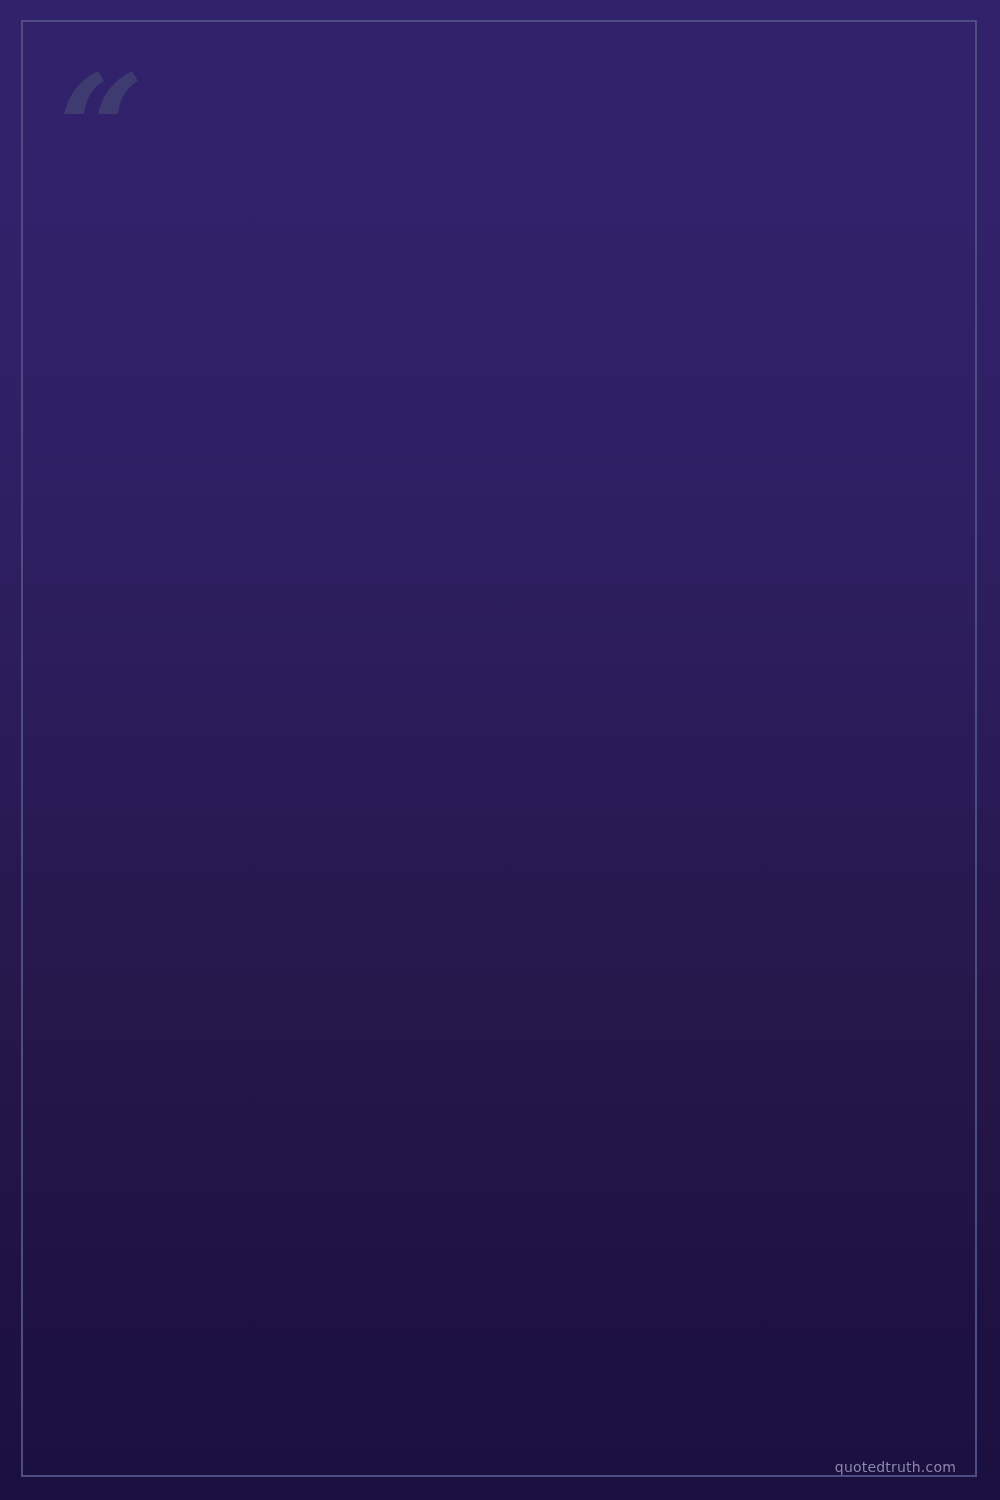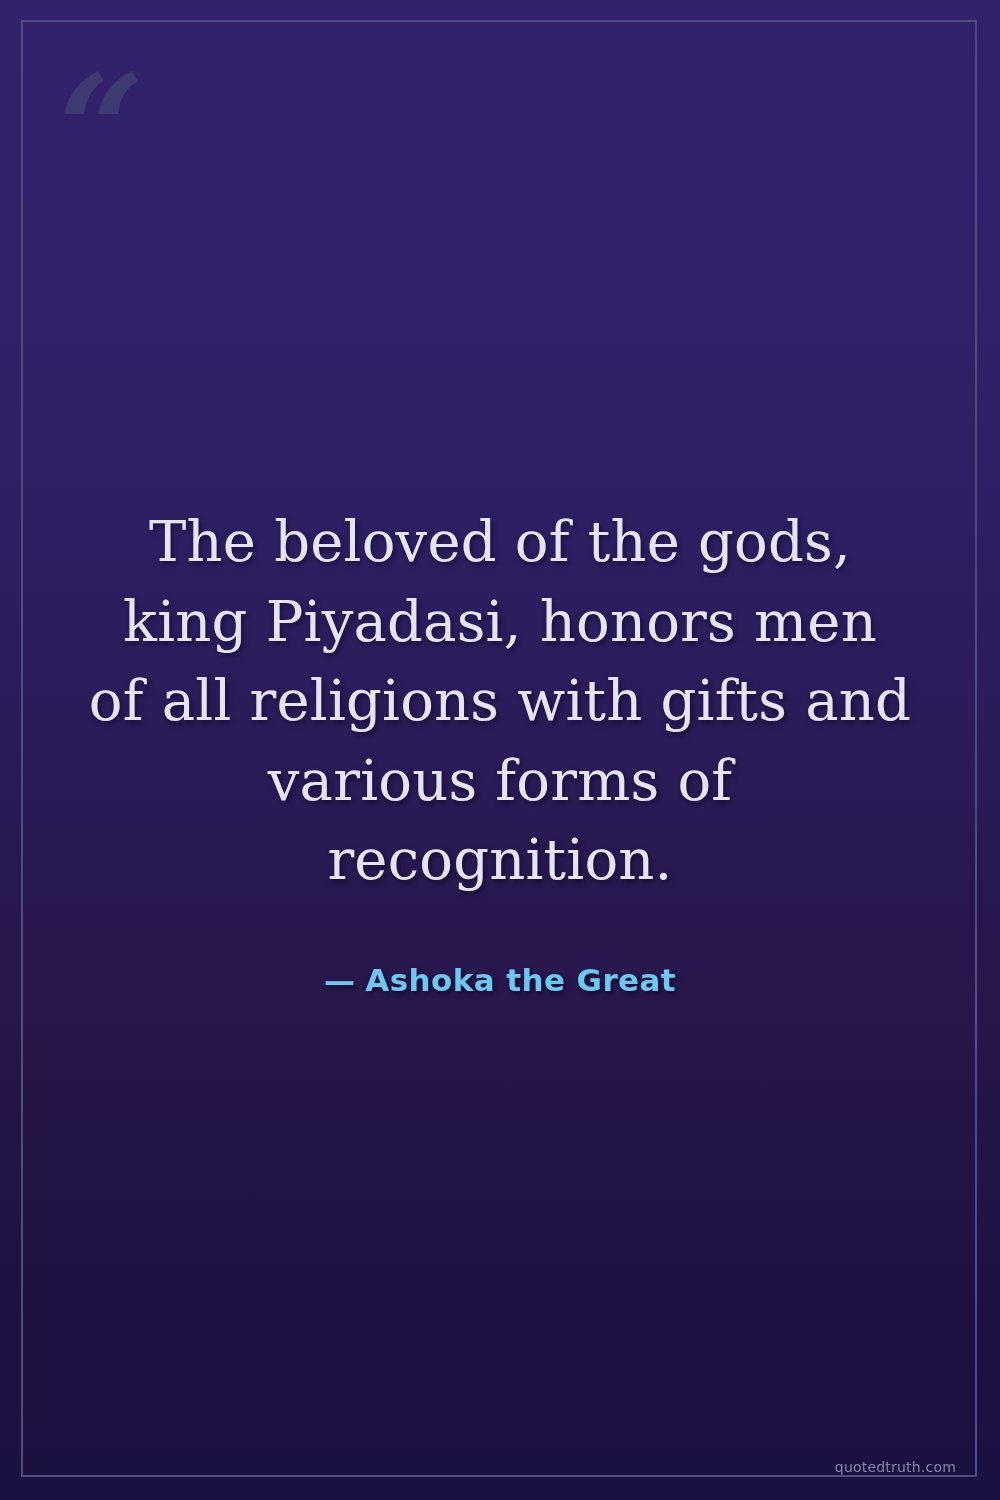--- a/index.html
+++ b/index.html
@@ -114,23 +114,19 @@
 <body>
 
 <div id="quote-card">
 
   <div id="card-frame"></div>
 
   <div id="open-quote">“</div>
 
   <div id="content">
 
-    <blockquote id="quote-text">The beloved of the gods, king Piyadasi, honors men of all religions with gifts and various forms of recognition.</blockquote>
 
-    <div id="attribution">
-      <span class="dash">—</span><span>Ashoka the Great</span>
-    </div>
 
   </div>
 
   <div id="watermark">quotedtruth.com</div>
 
 </div>
 
 </body></html>

